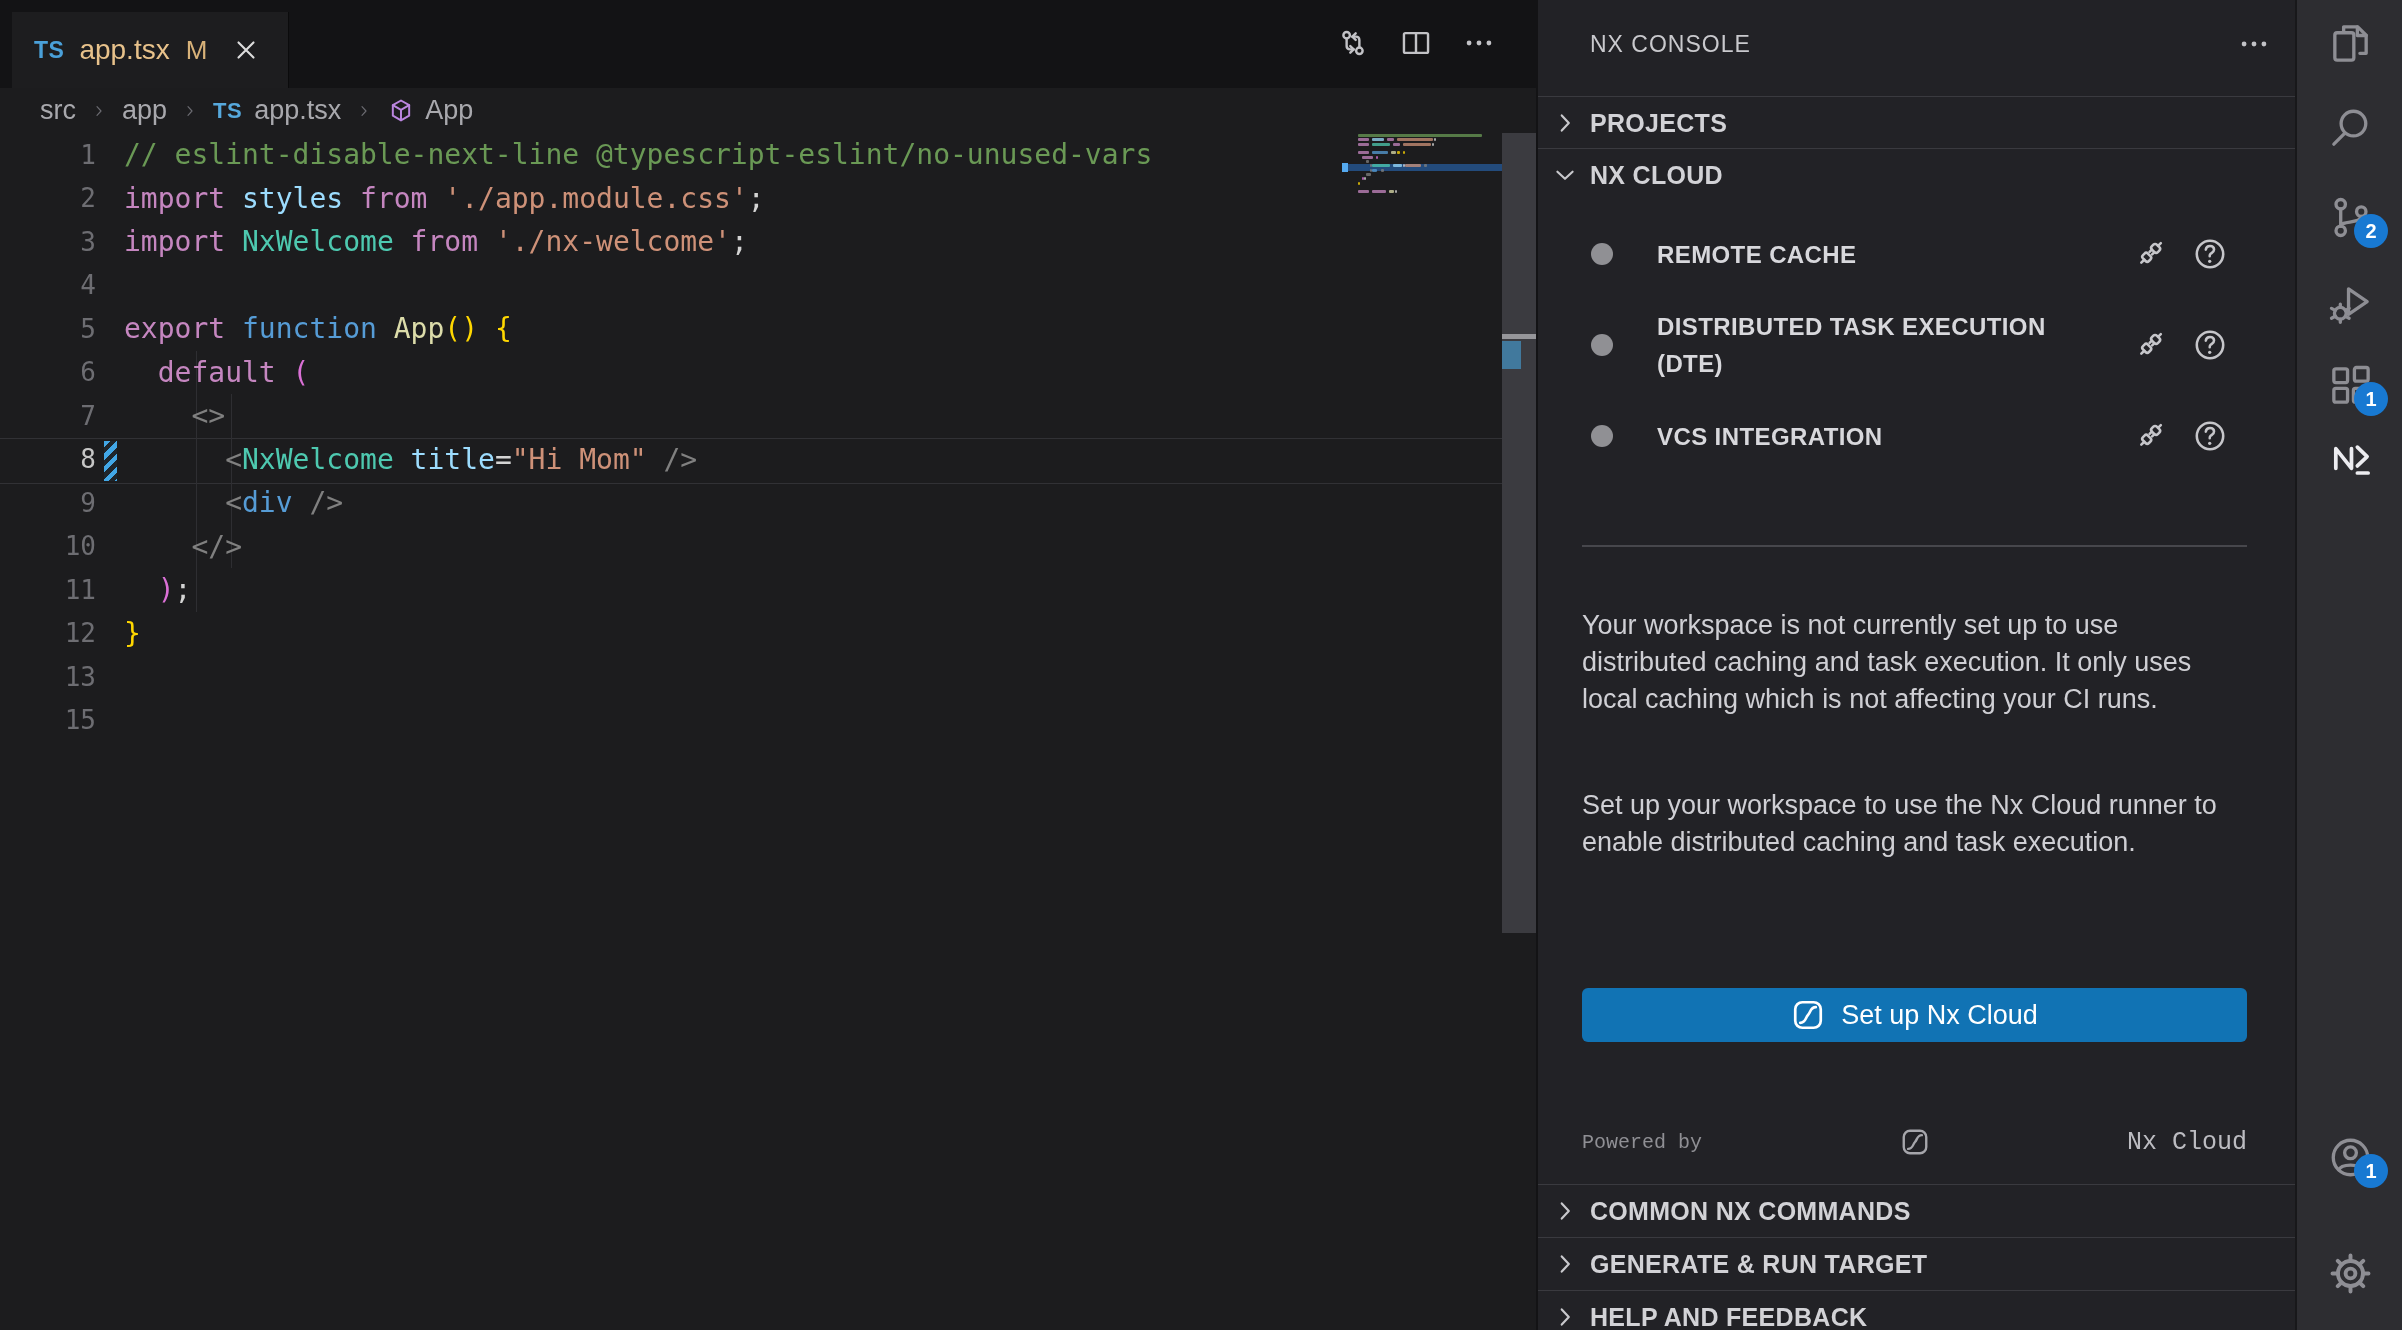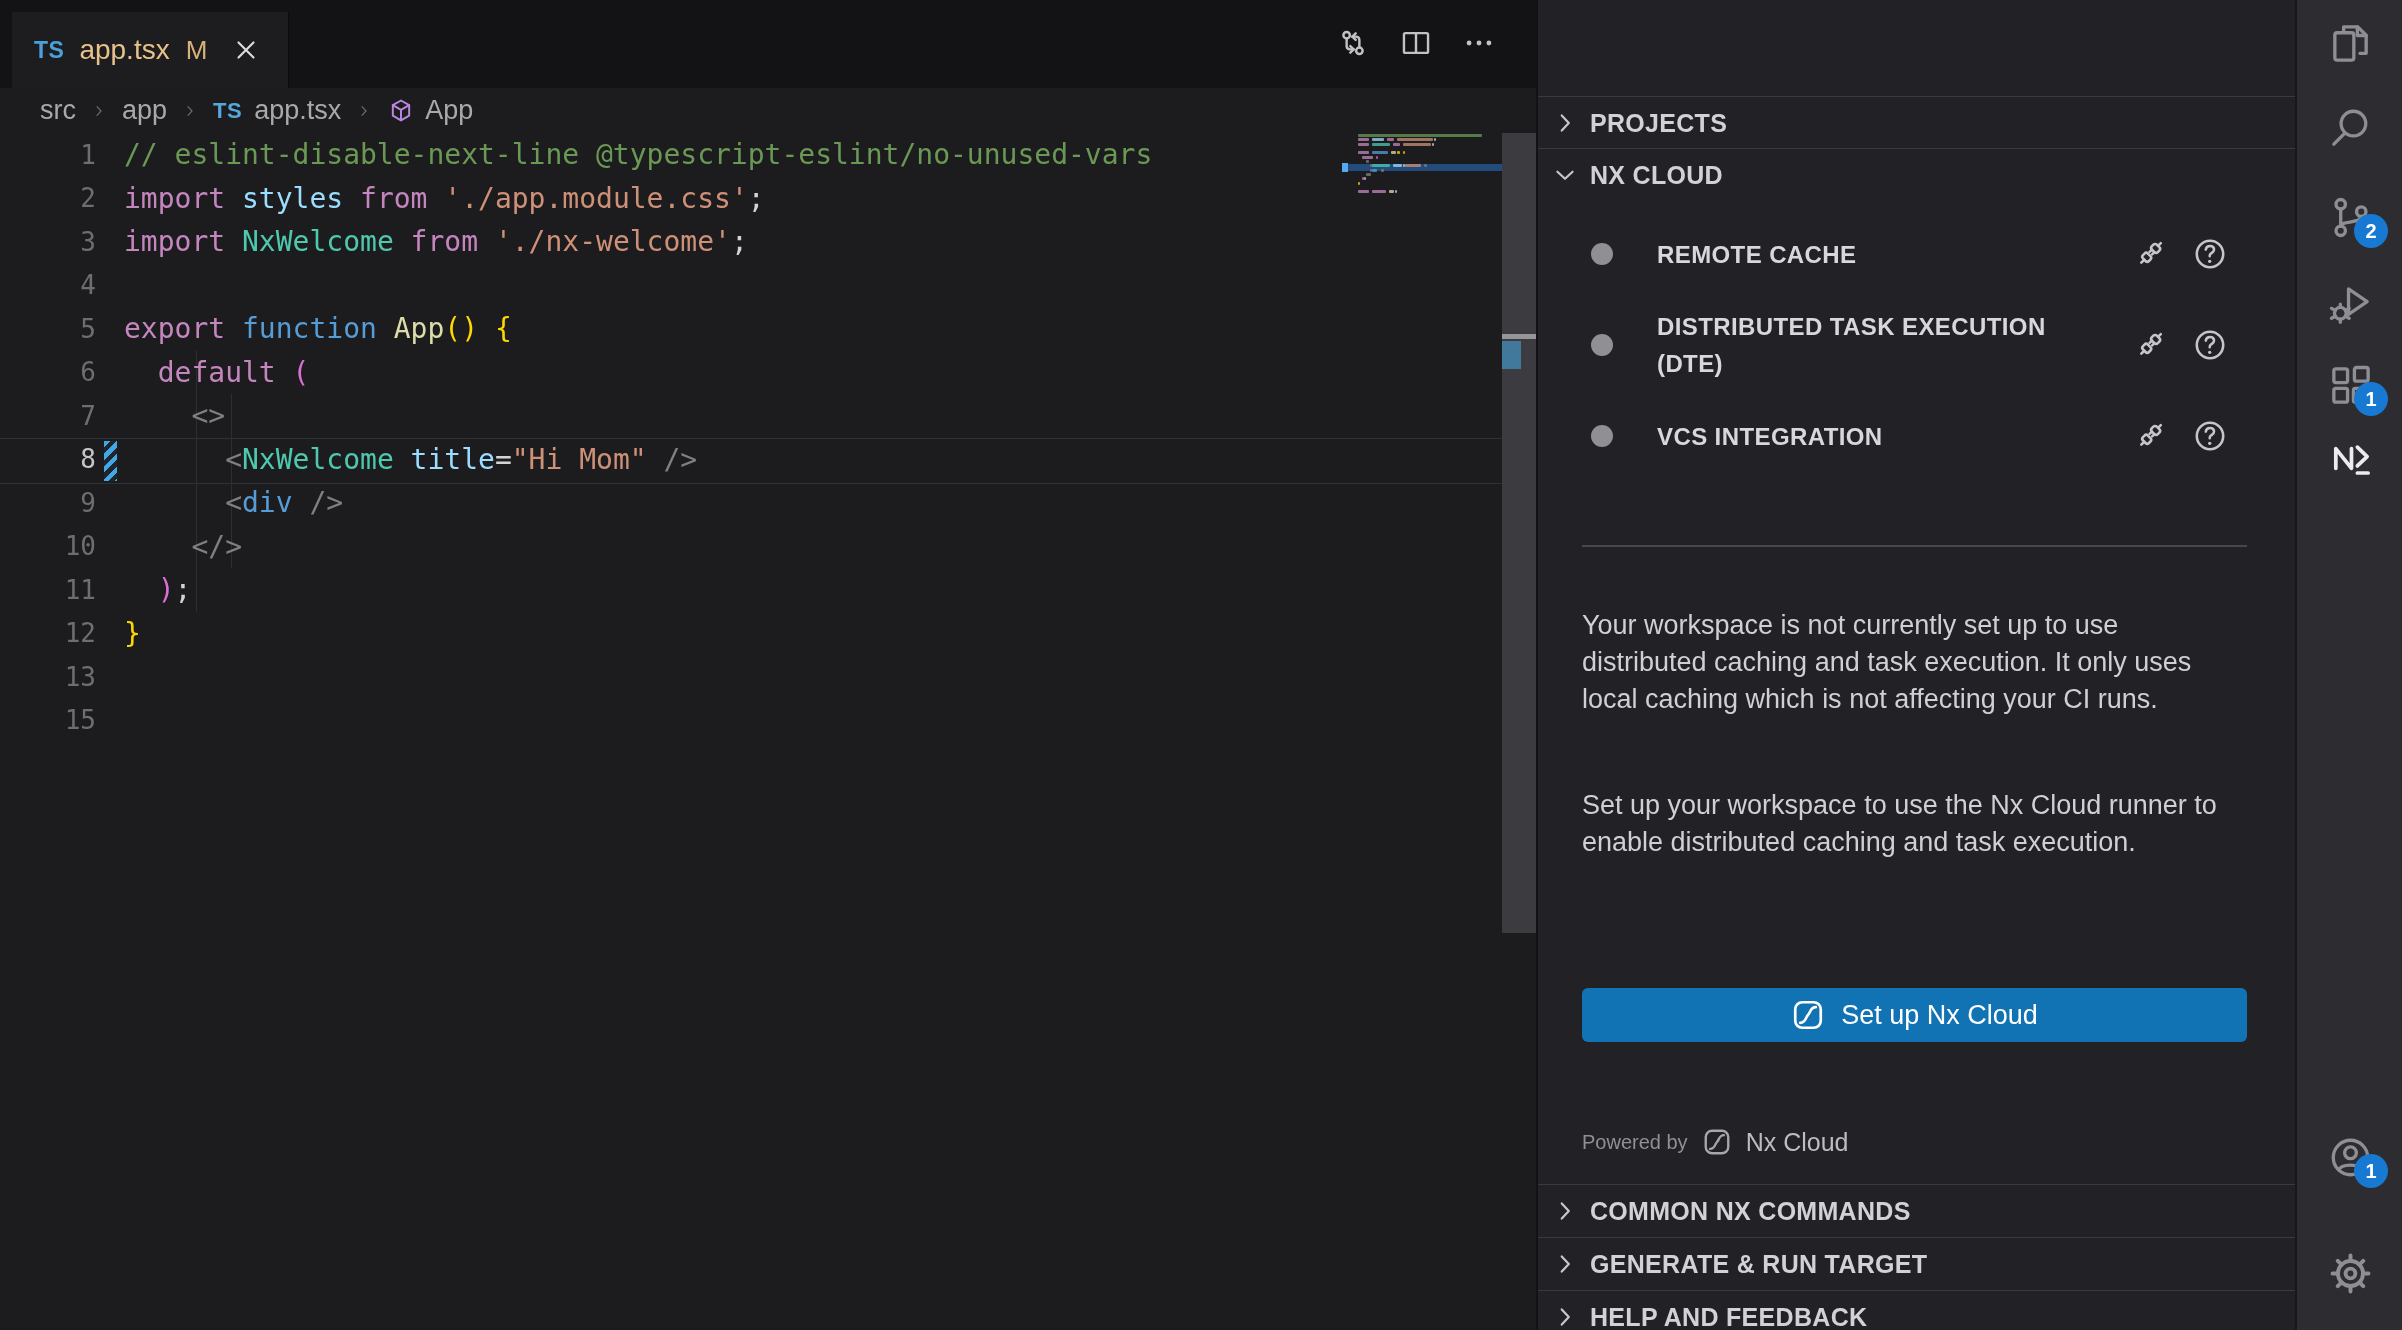--- a/index.html
+++ b/index.html
@@ -65,21 +65,21 @@
   .feat .fact{position:absolute;top:50%;margin-top:-18px;width:36px;height:36px;color:#c6c6ca;}
   .feat .f-plug{left:594px;}
   .feat .f-help{left:654px;}
   .divider{position:absolute;left:44px;width:665px;height:2px;background:#47474c;top:545px;}
   .para{position:absolute;left:44px;width:655px;font-size:27px;line-height:37px;color:#cfcfd4;}
   .setup-btn{position:absolute;left:44px;top:988px;width:665px;height:54px;border-radius:6px;
              background:#1173b4;display:flex;align-items:center;justify-content:center;gap:16px;
              color:#ffffff;font-size:27px;border:none;cursor:pointer;}
   .setup-btn .icon{width:34px;height:34px;}
   .powered{position:absolute;left:44px;top:1120px;width:665px;height:44px;display:flex;
-           align-items:center;justify-content:flex-start;gap:14px;}
+           align-items:center;justify-content:space-between;gap:14px;font-family:Liberation Mono, monospace;}
   .powered .pb{font-size:20px;color:#8f8f94;}
   .powered .plogo{width:30px;height:30px;color:#a6a6ab;}
   .powered .pbrand{font-size:25px;color:#bcbcc1;}
 
   
   .abar{position:absolute;left:2295px;top:0;width:107px;height:1330px;background:#2d2d31;
         border-left:2px solid #18181a;box-sizing:border-box;}
   .aicon{position:absolute;left:30px;width:47px;height:47px;color:#8e8e94;}
   .aicon.active{color:#ececf0;}
   .badge{position:absolute;width:34px;height:34px;border-radius:50%;background:#1879d2;color:#fff;
@@ -219,20 +219,30 @@
         <div class="mm-bar" style="left: 26.35px; top: 190.29px; width: 13.35px; background: rgb(197, 134, 192); opacity: 0.75;"></div>
         <div class="mm-bar" style="left: 42.75px; top: 190.29px; width: 5.15px; background: rgb(220, 220, 170); opacity: 0.75;"></div>
         <div class="mm-bar" style="left: 48.9px; top: 190.29px; width: 2px; background: rgb(212, 212, 212); opacity: 0.75;"></div>
       </div>
     <div class="sb-slider"></div>
     <div class="sb-cursor"></div>
     <div class="sb-mod"></div>
   </div>
 
   <div class="panel">
+    <div class="panel-title-row">
+      <span class="panel-title">NX CONSOLE</span>
+      <span class="panel-kebab icon">
+          <svg viewBox="0 0 24 24" fill="currentColor">
+            <circle cx="5" cy="12" r="1.7"></circle>
+            <circle cx="12" cy="12" r="1.7"></circle>
+            <circle cx="19" cy="12" r="1.7"></circle>
+          </svg>
+        </span>
+    </div>
 
     <div class="sec" style="top:88px;">
       <span class="chev icon">
           <svg viewBox="0 0 24 24" fill="none" stroke="currentColor" stroke-width="2" stroke-linecap="round" stroke-linejoin="round">
             <path d="M9 5l6.5 7L9 19"></path>
           </svg>
         </span>
       <span class="lbl">PROJECTS</span>
     </div>
     <div class="sec" style="top:140px;">

